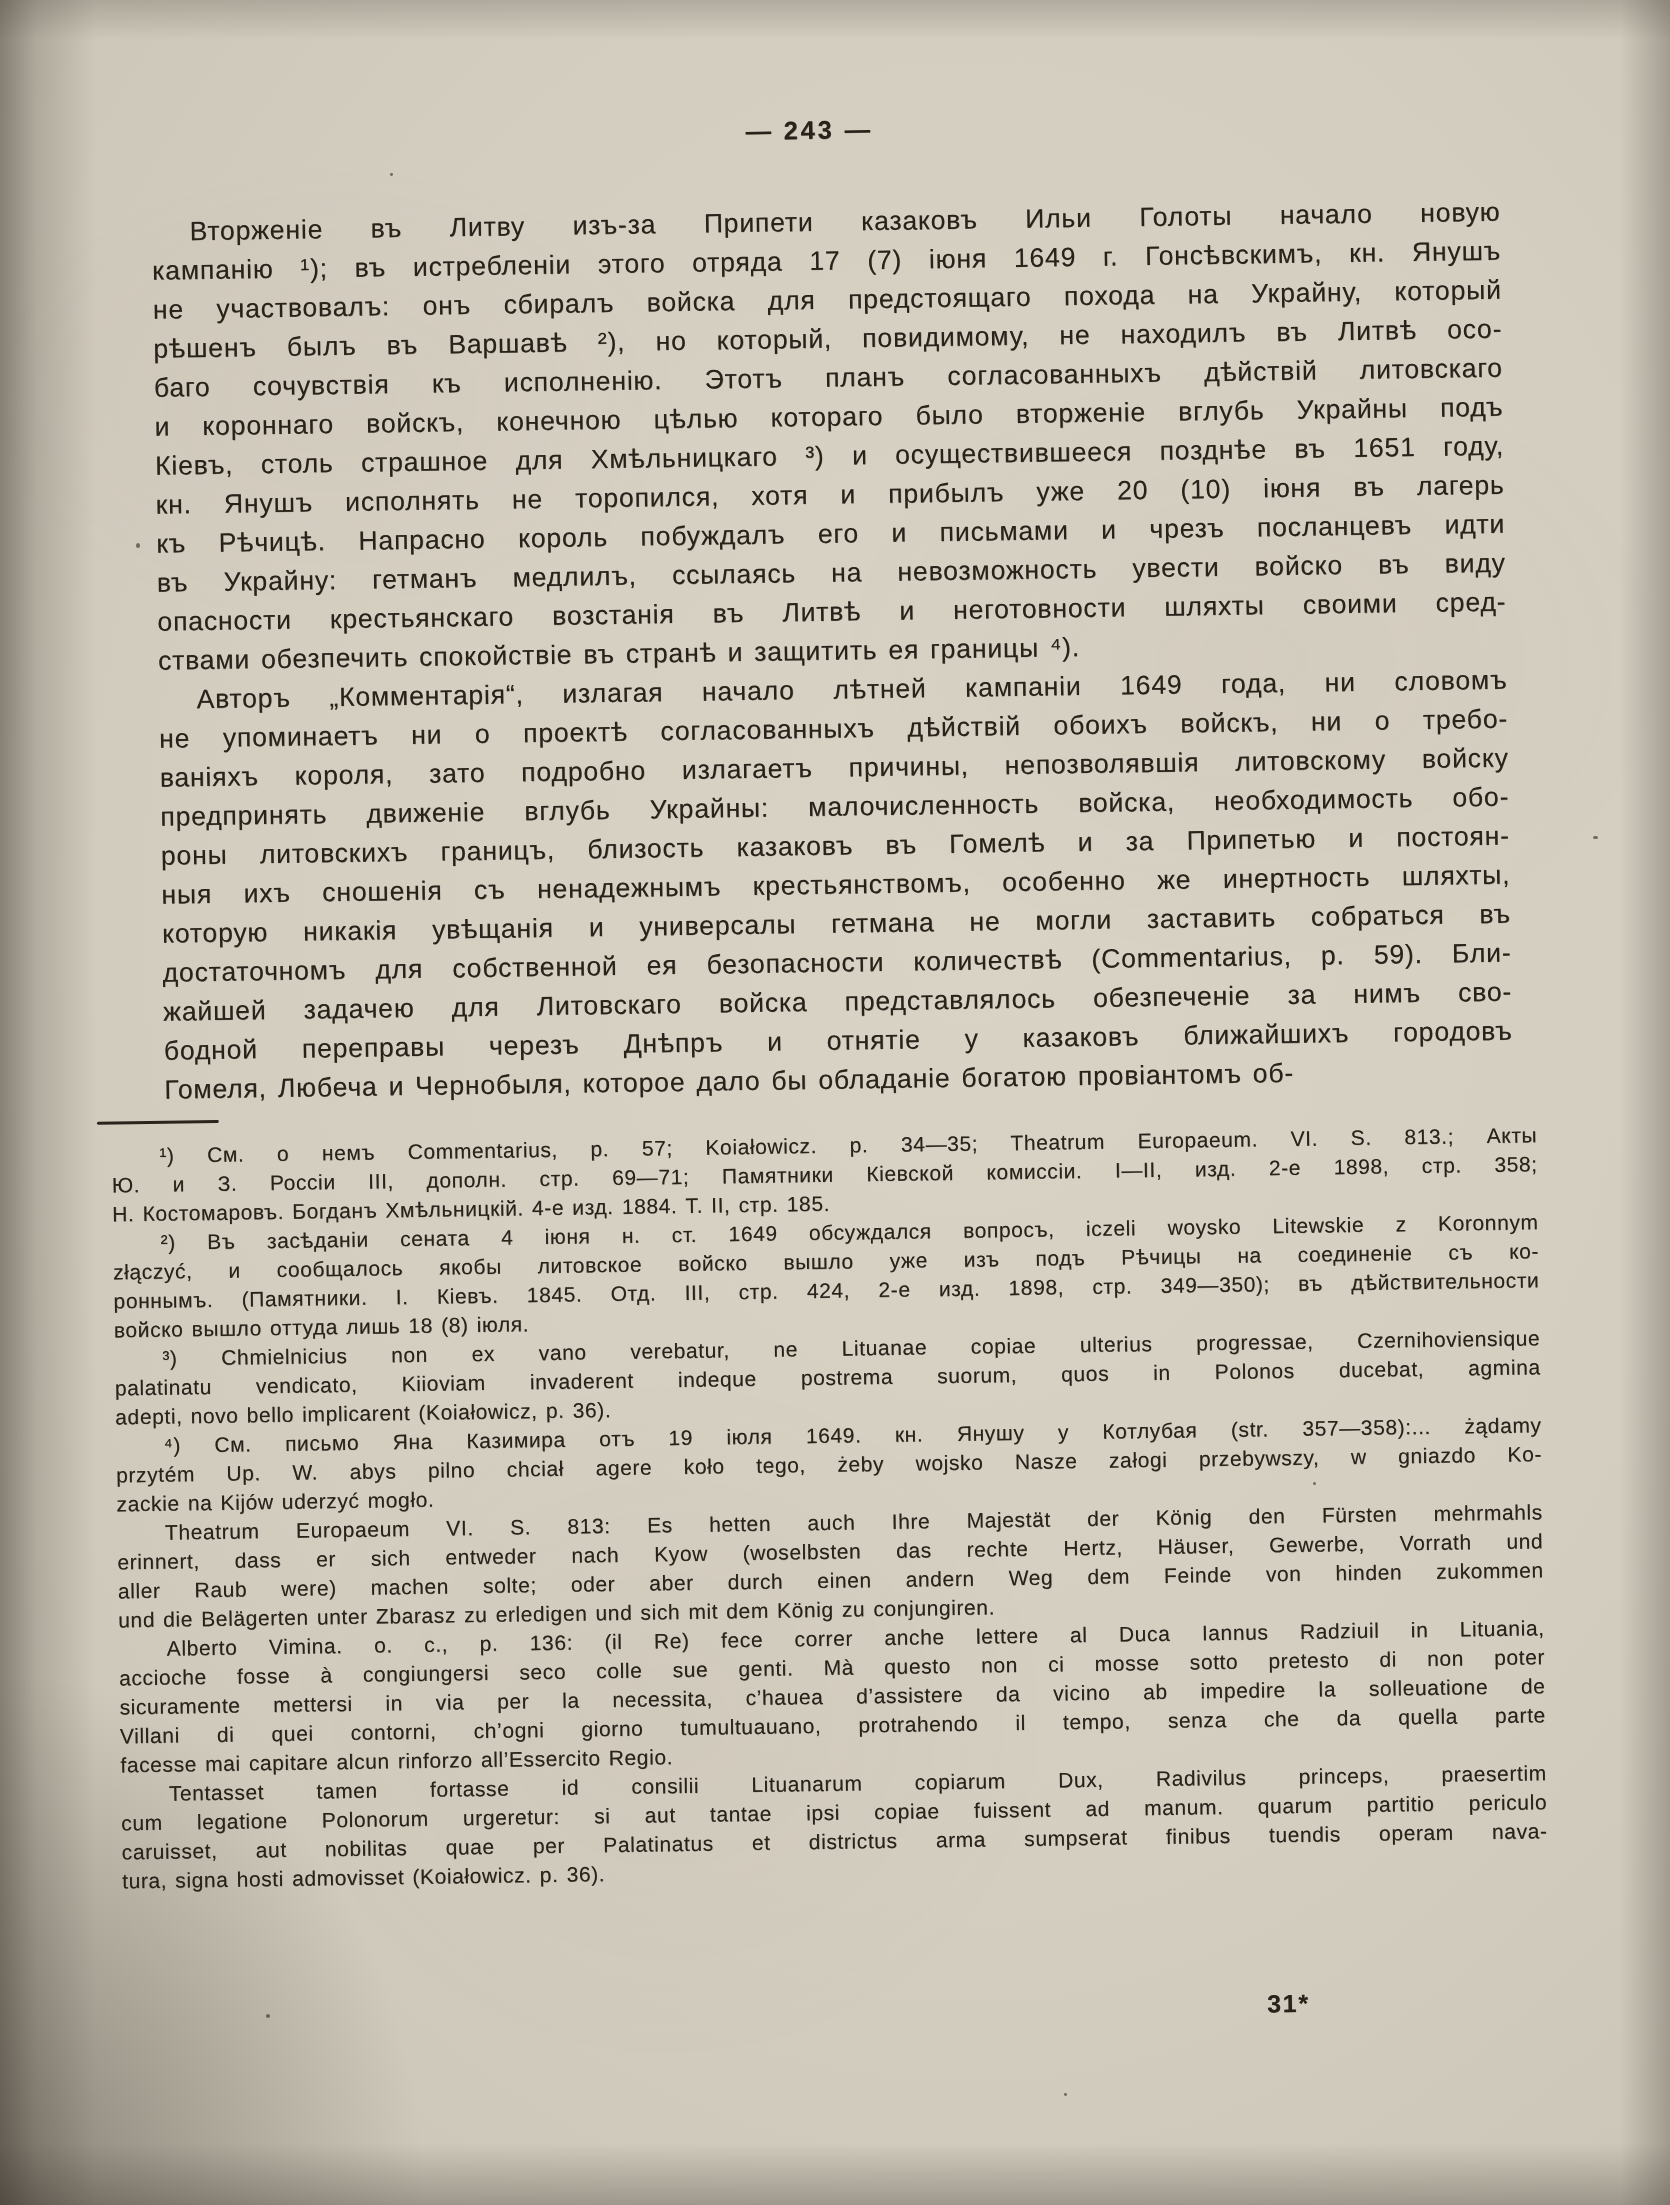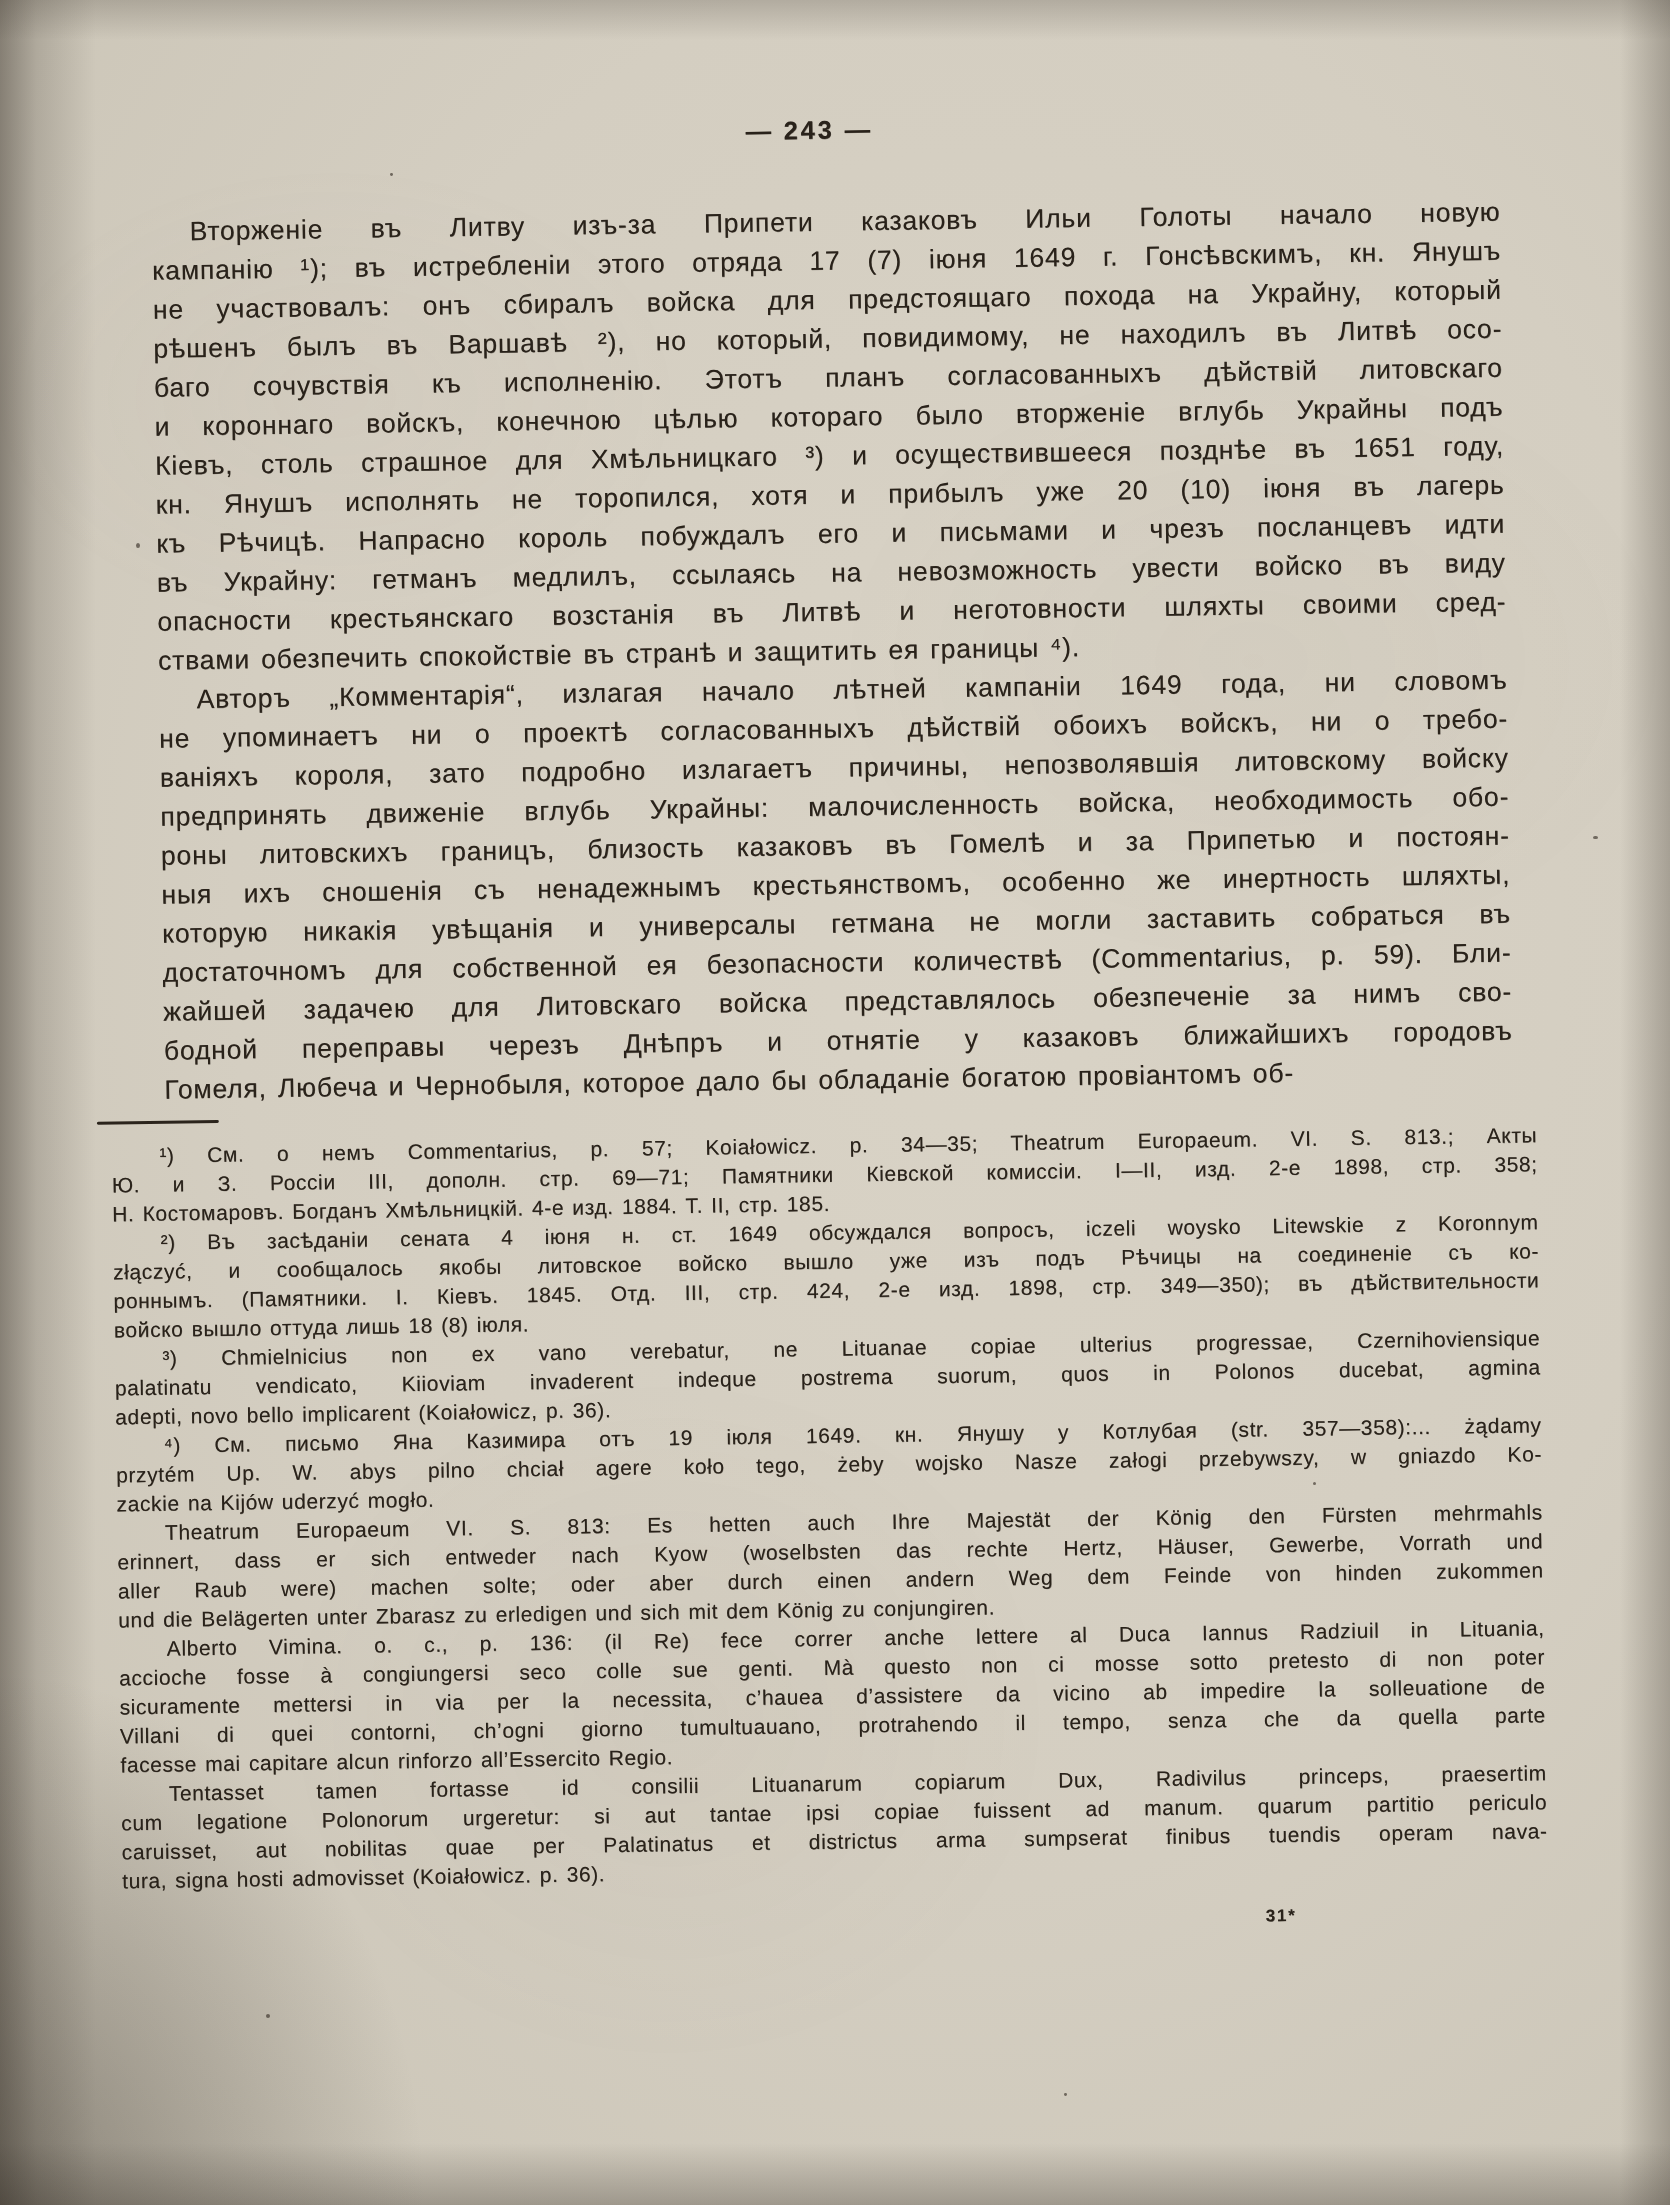--- a/index.html
+++ b/index.html
@@ -42,21 +42,21 @@
   .para { margin:0; }
   .para .line { text-align:justify; text-align-last:justify; }
   .para .line.last { text-align-last:left; }
   .body-para .line.first { text-indent:38px; }
 
   .fn-rule { width:122px; height:2.8px; background:#2b241c; margin:11.3px 0 17px -14px; border-radius:1.7px; }
 
   .footnotes { width:1426px; font-size:21px; line-height:29px; letter-spacing:0.6px; word-spacing:1.7px; }
   .fn-para .line.first { text-indent:48px; }
 
-  .signature { position:absolute; top:1797px; left:1143px; font-size:17px; font-weight:bold; letter-spacing:1.7px;text-align:center; }
+  .signature { position:absolute; top:1880px; left:1143px; font-size:25px; font-weight:bold; letter-spacing:1.7px;text-align:center; }
 </style>
 </head>
 <body>
 
 <div class="page">
   <div class="mottle"></div>
   <div class="shadow-left"></div>
   <div class="shadow-right"></div>
   <div class="shadow-top"></div>
   <div class="shadow-bottom"></div>

